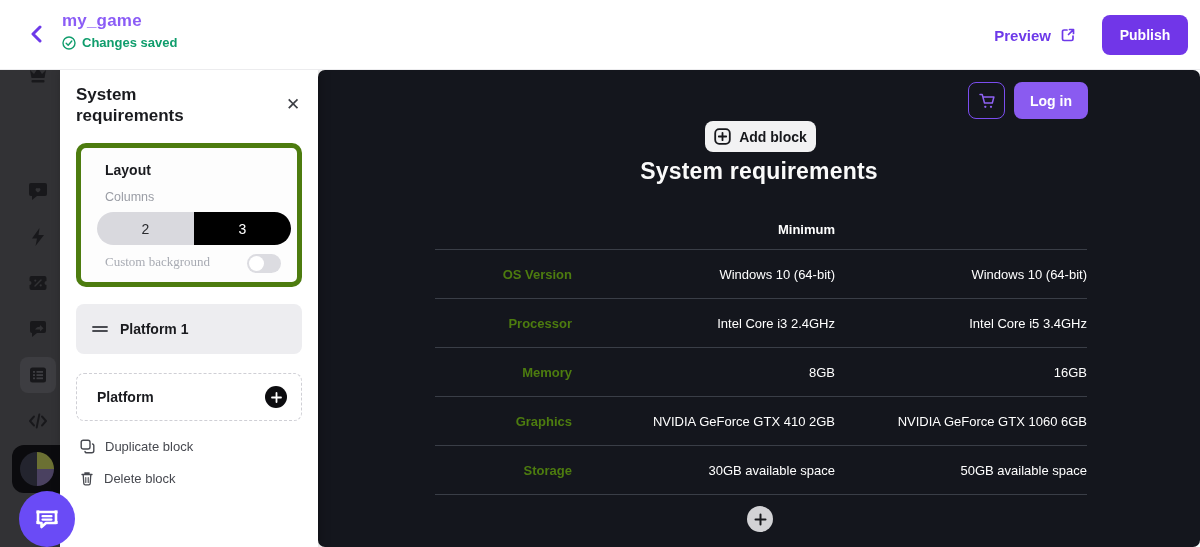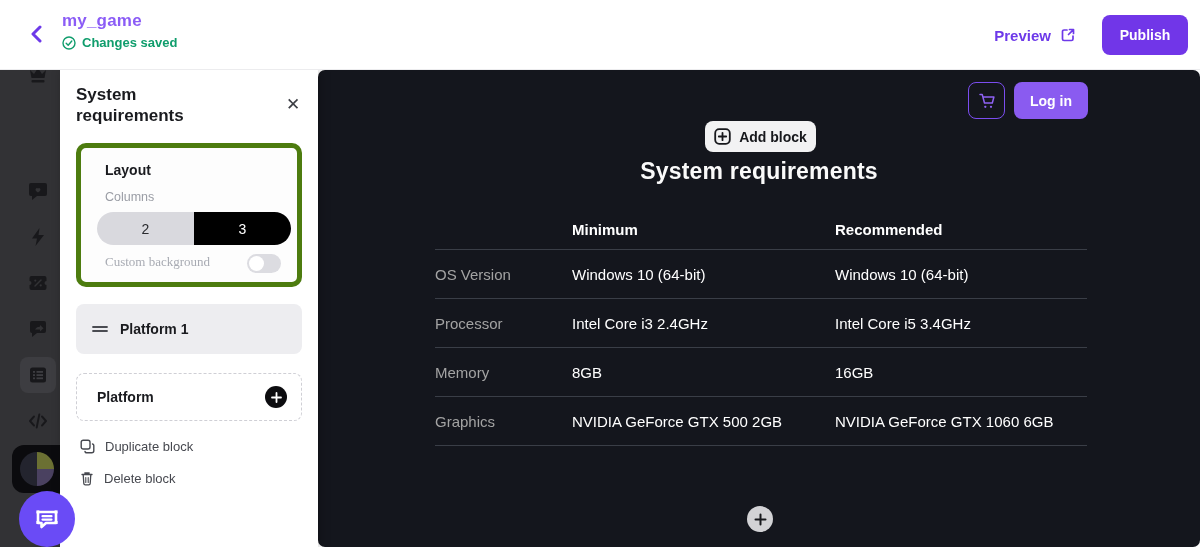--- a/index.html
+++ b/index.html
@@ -88,23 +88,23 @@
                   border-radius:8px; display:flex; align-items:center; justify-content:center; gap:8px;
                   font-family:inherit; cursor:pointer; }
   .addblock-label { font-size:14px; font-weight:bold; color:#17181c; }
   .site-heading { position:absolute; left:0; top:88px; width:882px; text-align:center; font-size:23px;
                   font-weight:bold; color:#fafafa; letter-spacing:.2px; }
 
   .spec-table { position:absolute; left:117px; top:140px; width:652px; }
   .spec-row { display:grid; grid-template-columns:137px 263px 1fr; align-items:center;
               height:49px; border-bottom:1px solid #3a3e47; }
   .spec-row.header { height:40px; border-bottom:1px solid #3a3e47; }
-  .spec-cell { font-size:15px; color:#fff; }
+  .spec-cell { font-size:13px; color:#fff;text-align:right; }
   .spec-cell.head { font-weight:bold; }
-  .spec-cell.rowlabel { color:#a3a3a3; }
+  .spec-cell.rowlabel { color:#4d7c0f;font-weight:bold; }
 
   .addrow-btn { position:absolute; left:429px; top:436px; width:26px; height:26px; border-radius:50%;
                 background:#d2d2d5; border:none; color:#17181c; cursor:pointer;
                 display:flex; align-items:center; justify-content:center; }
 </style>
 </head>
 <body>
 
 <div id="app">
 
@@ -280,41 +280,45 @@
         </svg>
       <span class="addblock-label">Add block</span>
     </button>
 
     <div class="site-heading">System requirements</div>
 
     <div class="spec-table">
       <div class="spec-row header">
         <div class="spec-cell"></div>
         <div class="spec-cell head">Minimum</div>
-        <div class="spec-cell head">Recommended</div>
       </div>
       <div class="spec-row">
         <div class="spec-cell rowlabel">OS Version</div>
         <div class="spec-cell">Windows 10 (64-bit)</div>
         <div class="spec-cell">Windows 10 (64-bit)</div>
       </div>
       <div class="spec-row">
         <div class="spec-cell rowlabel">Processor</div>
         <div class="spec-cell">Intel Core i3 2.4GHz</div>
         <div class="spec-cell">Intel Core i5 3.4GHz</div>
       </div>
       <div class="spec-row">
         <div class="spec-cell rowlabel">Memory</div>
         <div class="spec-cell">8GB</div>
         <div class="spec-cell">16GB</div>
       </div>
       <div class="spec-row">
         <div class="spec-cell rowlabel">Graphics</div>
-        <div class="spec-cell">NVIDIA GeForce GTX 500 2GB</div>
+        <div class="spec-cell">NVIDIA GeForce GTX 410 2GB</div>
         <div class="spec-cell">NVIDIA GeForce GTX 1060 6GB</div>
+      </div>
+      <div class="spec-row">
+        <div class="spec-cell rowlabel">Storage</div>
+        <div class="spec-cell">30GB available space</div>
+        <div class="spec-cell">50GB available space</div>
       </div>
     </div>
 
     <button class="addrow-btn">
       <svg width="13" height="13" viewBox="0 0 13 13">
           <path d="M6.5 1.5 V11.5 M1.5 6.5 H11.5" stroke="#17181c" stroke-width="2" stroke-linecap="round"></path>
         </svg>
     </button>
   </div>
 

